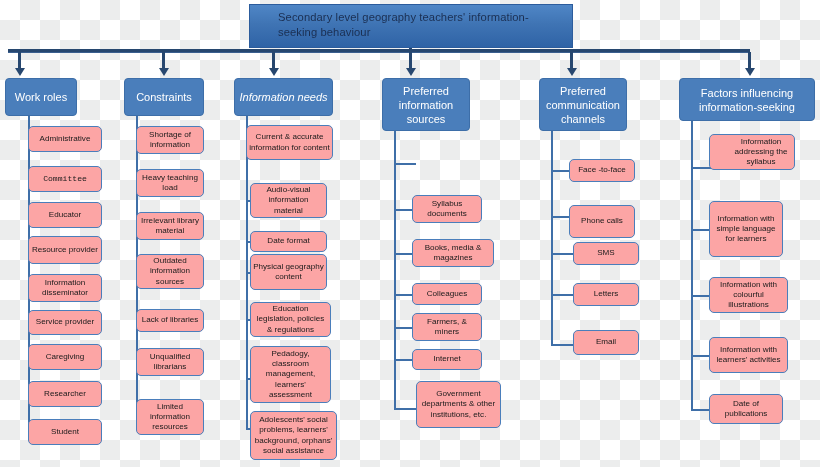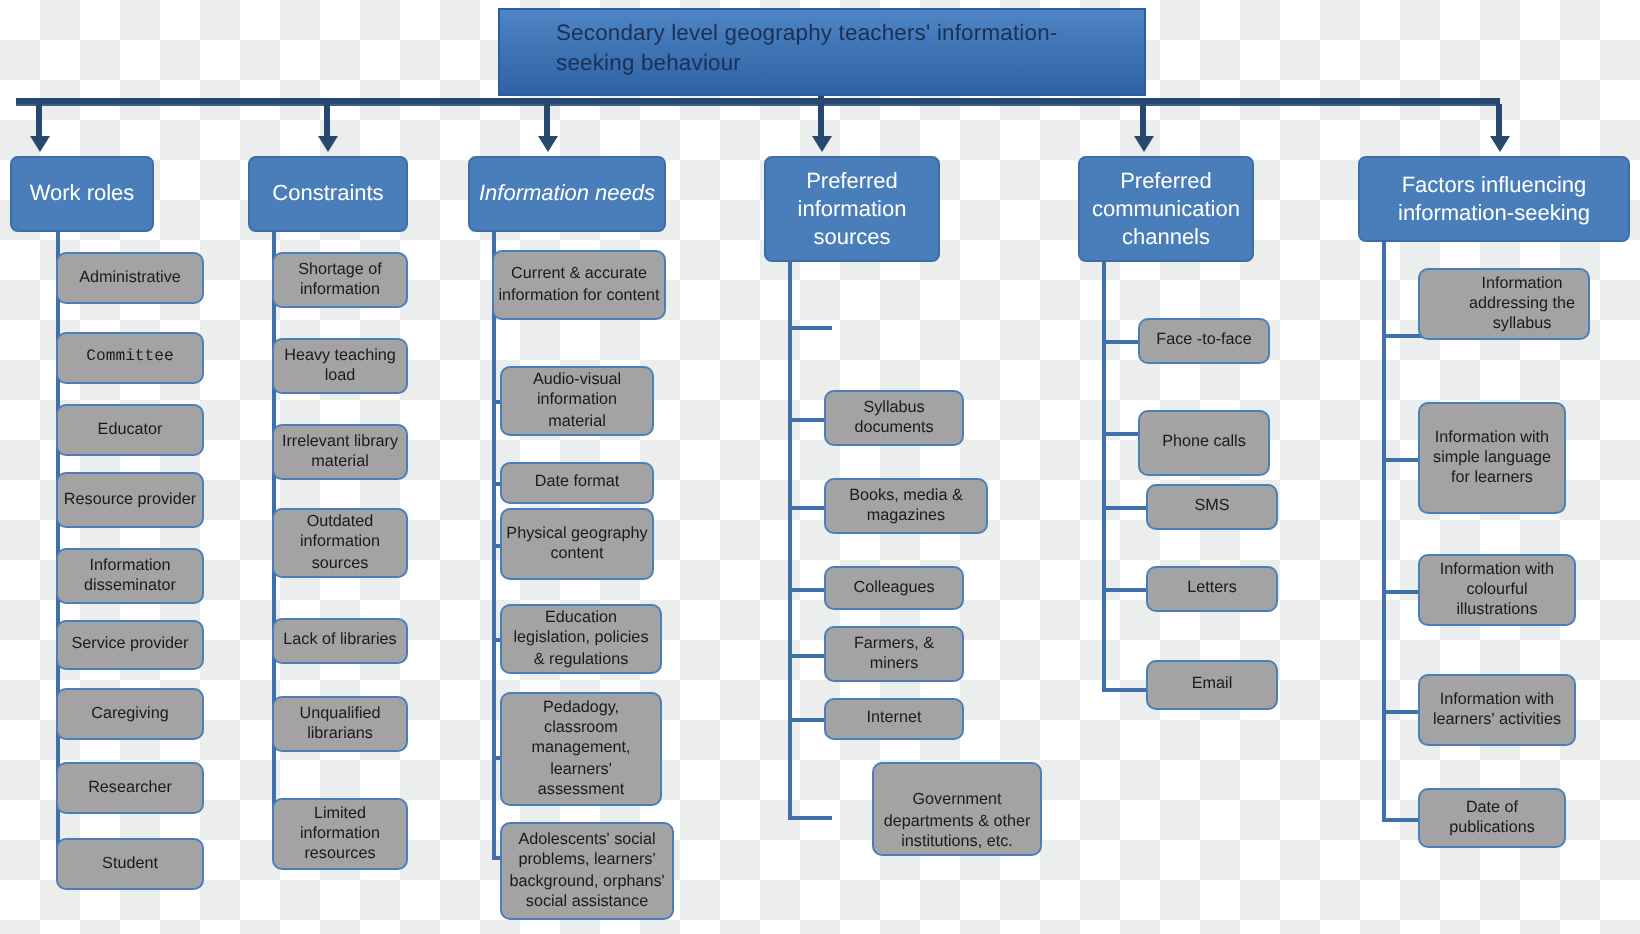--- a/index.html
+++ b/index.html
@@ -45,21 +45,21 @@
     background:#4a7ebb;border:1px solid #3d6ea8;border-radius:4px;
     color:#ffffff;text-align:center;
     font-size:11px;line-height:14px;
     display:flex;align-items:center;justify-content:center;
     padding:2px 4px;
   }
 
   
   .leaf{
     position:absolute;box-sizing:border-box;
-    background:#a3a3a3;border:1.4px solid #4a7ebb;border-radius:5px;
+    background:#fca5a5;border:1.4px solid #4a7ebb;border-radius:5px;
     color:#1a1a1a;text-align:center;
     font-size:8.1px;line-height:10.2px;
     display:flex;align-items:center;justify-content:center;
     padding:1px 2px;
   }
 
   
   .spine{position:absolute;width:2.2px;background:#3f6fa8;}
   .stub{position:absolute;height:2.2px;background:#3f6fa8;}
 </style>
@@ -251,21 +251,21 @@
   <div class="leaf" style="left:412px;top:313px;width:70px;height:28px;">
     <span>Farmers, &amp; miners</span>
     </div>
 
   <div class="stub" style="left:394px;top:359px;width:22px;"></div>
   <div class="leaf" style="left:412px;top:349px;width:70px;height:21px;">
     <span>Internet</span>
     </div>
 
   <div class="stub" style="left:394px;top:408px;width:22px;"></div>
-  <div class="leaf" style="left:436px;top:381px;width:85px;height:47px;align-items:flex-end;">
+  <div class="leaf" style="left:416px;top:381px;width:85px;height:47px;">
     <span>Government departments &amp; other institutions, etc.</span>
     </div>
 
   <div class="cat" style="left:539px;top:78px;width:88px;height:53px;">
     <span>Preferred communication channels</span>
   </div>
   <div class="spine" style="left:551px;top:131px;height:215px;"></div>
 
   <div class="stub" style="left:551px;top:170px;width:20px;"></div>
   <div class="leaf" style="left:569px;top:159px;width:66px;height:23px;">

